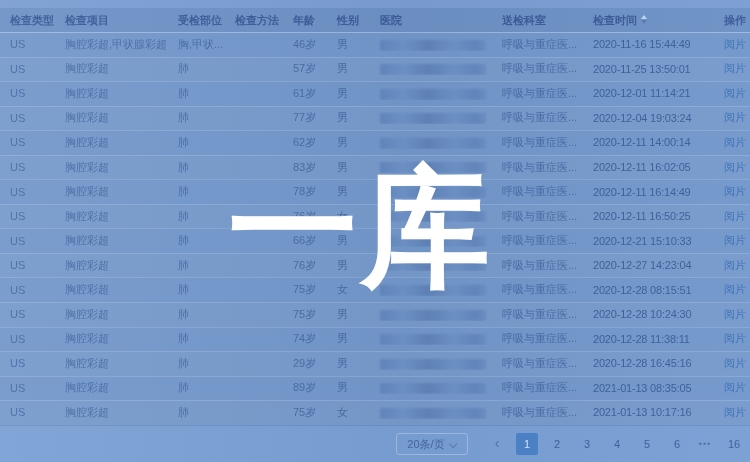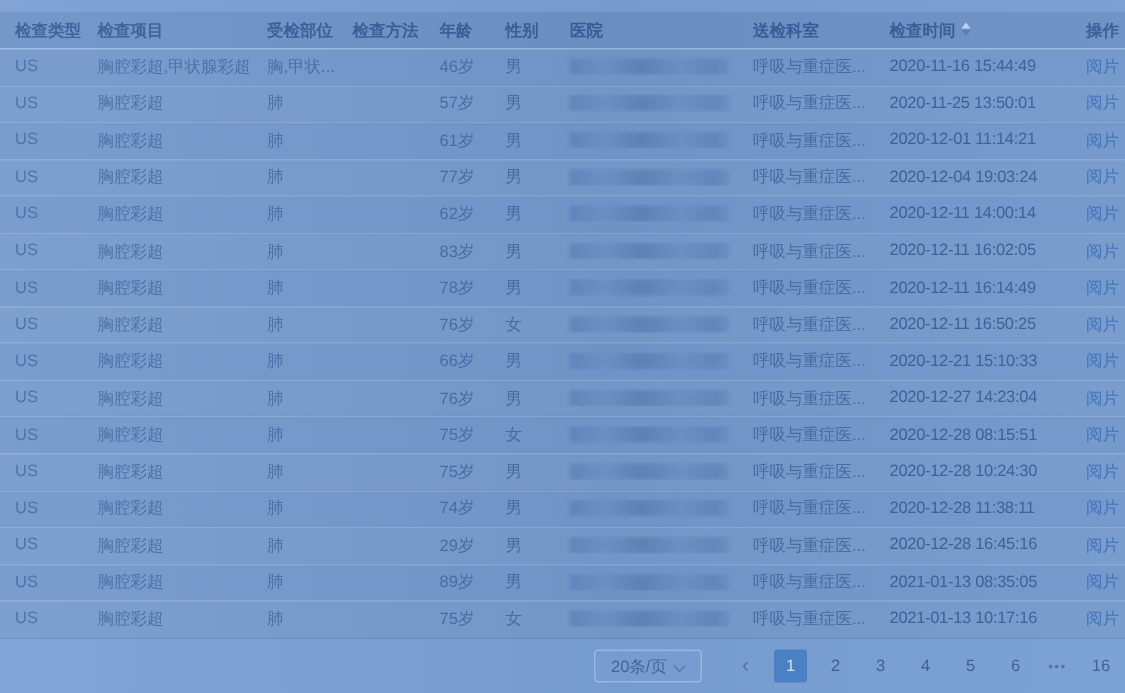--- a/index.html
+++ b/index.html
@@ -328,13 +328,14 @@
     <div class="pg active">1</div>
       <div class="pg">2</div>
       <div class="pg">3</div>
       <div class="pg">4</div>
       <div class="pg">5</div>
       <div class="pg">6</div>
     <div class="pg dots"><span>•••</span></div>
     <div class="pg last"><span>16</span></div>
   </div>
 
+  <div class="watermark">一库</div>
 </div>
 
 </body></html>

